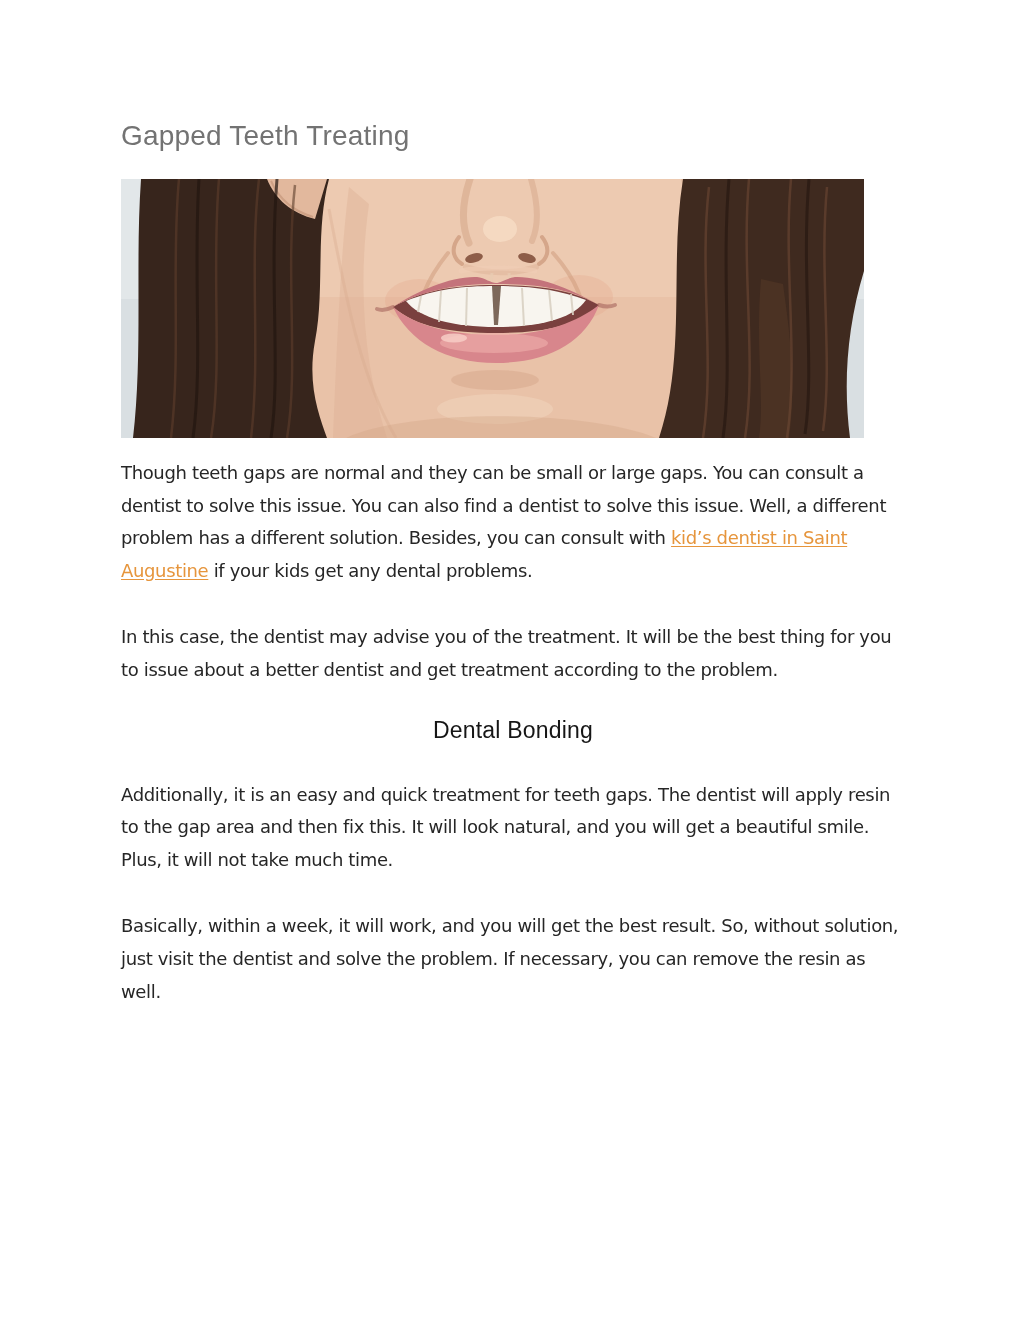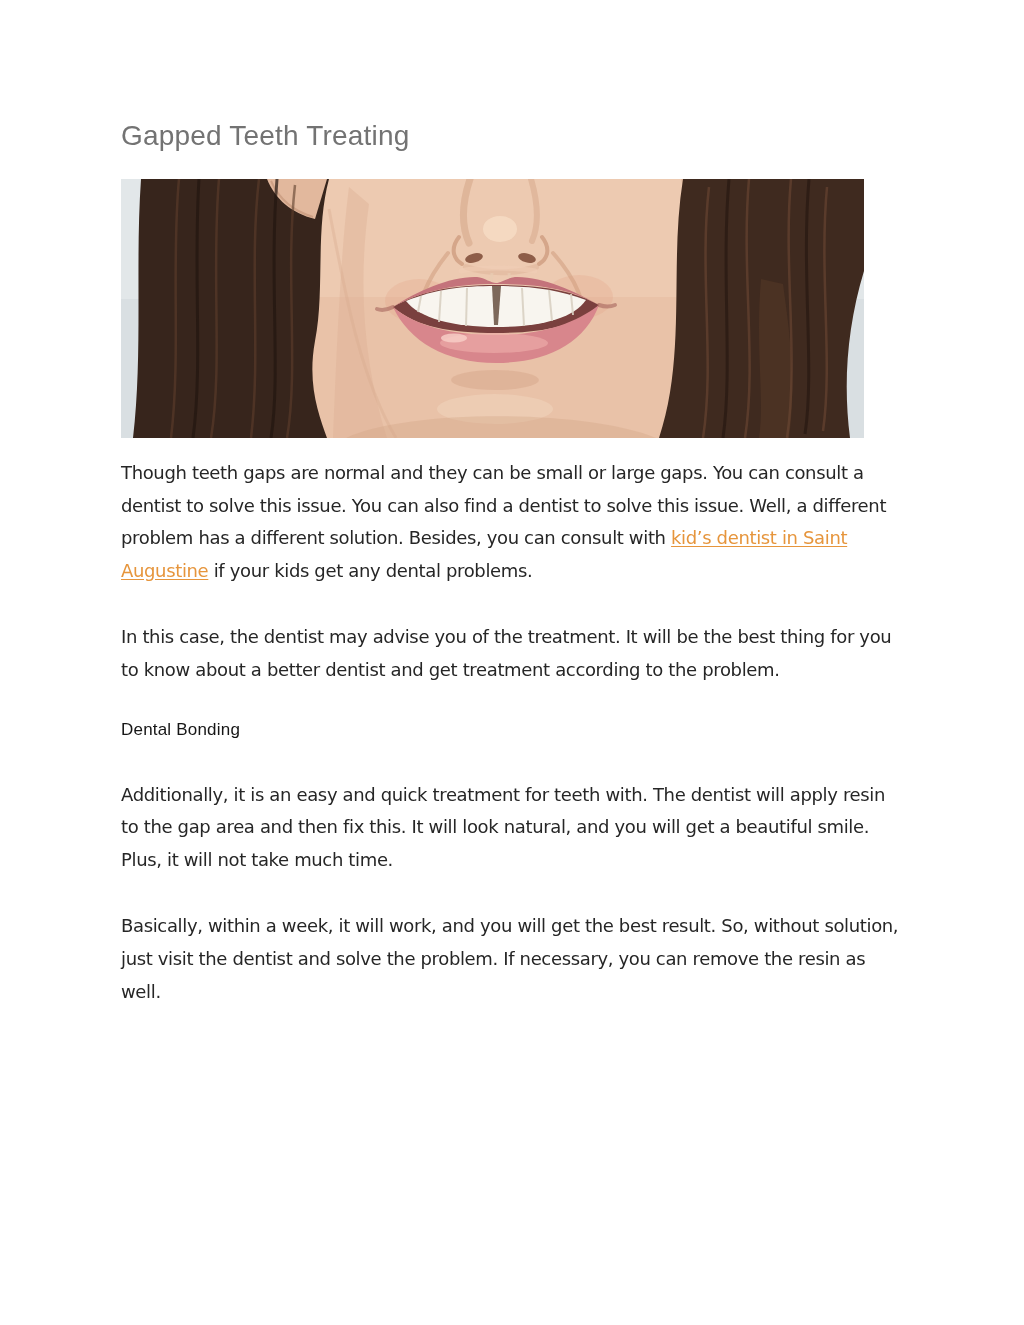--- a/index.html
+++ b/index.html
@@ -1,19 +1,19 @@
 <!DOCTYPE html>
 <html><head>
 <meta charset="utf-8">
 <style>
   html,body{margin:0;padding:0;background:#ffffff;}
   .page{position:relative;width:1024px;height:1325px;background:#ffffff;overflow:hidden;}
   .content{box-sizing:border-box;padding:118px 119px 0 121px;}
   h1{margin:0;font-family:"Liberation Sans",sans-serif;font-weight:400;font-size:28px;line-height:36px;color:#737373;letter-spacing:.2px;}
-  h2{margin:28px 0 0;font-family:"Liberation Sans",sans-serif;font-weight:400;font-size:17px;line-height:30px;color:#161616;letter-spacing:.2px;}
+  h2{margin:28px 0 0;font-family:"Liberation Sans",sans-serif;font-weight:400;font-size:23px;line-height:30px;color:#161616;letter-spacing:.2px;text-align:center;}
   .hero{margin:25px 0 0;width:743px;height:259px;}
   .hero svg{display:block;}
   .para{margin:34px 0 0;font-family:"DejaVu Sans",sans-serif;font-size:18px;line-height:32.6px;letter-spacing:-0.35px;color:#262626;}
   .p-first{margin-top:19px;}
   a.doc-link{color:#e6953c;text-decoration:underline;text-decoration-color:#e6953c;text-underline-offset:2px;cursor:pointer;}
 </style>
 </head>
 <body>
 
 <div class="page">
@@ -84,22 +84,22 @@
           <path d="M562,0 H743 V92 C726,148 722,205 729,259 H538 C566,175 548,86 562,0 Z" fill="#3f2a1f"></path>
           <path d="M640,100 C634,170 644,220 638,259 L668,259 C676,200 668,150 662,105 Z" fill="#5c3b29" opacity="0.45"></path>
           <path d="M588,8 C578,95 594,182 582,259 M628,0 C620,92 636,182 624,259 M670,0 C662,88 678,178 666,259 M706,8 C698,95 712,182 702,252" stroke="#6d4834" stroke-width="2.5" opacity="0.6" fill="none"></path>
           <path d="M608,0 C600,95 612,188 602,259 M688,0 C680,95 694,190 684,255" stroke="#251711" stroke-width="3" opacity="0.65" fill="none"></path>
         </g>
       </svg>
     </figure>
 
     <p class="para p-first"><span>Though teeth gaps are normal and they can be small or large gaps. You can consult a dentist to solve this issue. You can also find a dentist to solve this issue. Well, a different problem has a different solution. Besides, you can consult with </span><a class="doc-link" href="#">kid’s dentist in Saint Augustine</a><span> if your kids get any dental problems.</span></p>
 
-    <p class="para">In this case, the dentist may advise you of the treatment. It will be the best thing for you to know about a better dentist and get treatment according to the problem.</p>
+    <p class="para">In this case, the dentist may advise you of the treatment. It will be the best thing for you to issue about a better dentist and get treatment according to the problem.</p>
 
     <h2>Dental Bonding</h2>
 
-    <p class="para">Additionally, it is an easy and quick treatment for teeth with. The dentist will apply resin to the gap area and then fix this. It will look natural, and you will get a beautiful smile. Plus, it will not take much time.</p>
+    <p class="para">Additionally, it is an easy and quick treatment for teeth gaps. The dentist will apply resin to the gap area and then fix this. It will look natural, and you will get a beautiful smile. Plus, it will not take much time.</p>
 
     <p class="para">Basically, within a week, it will work, and you will get the best result. So, without solution, just visit the dentist and solve the problem. If necessary, you can remove the resin as well.</p>
 
   </div>
 </div>
 
 </body></html>

